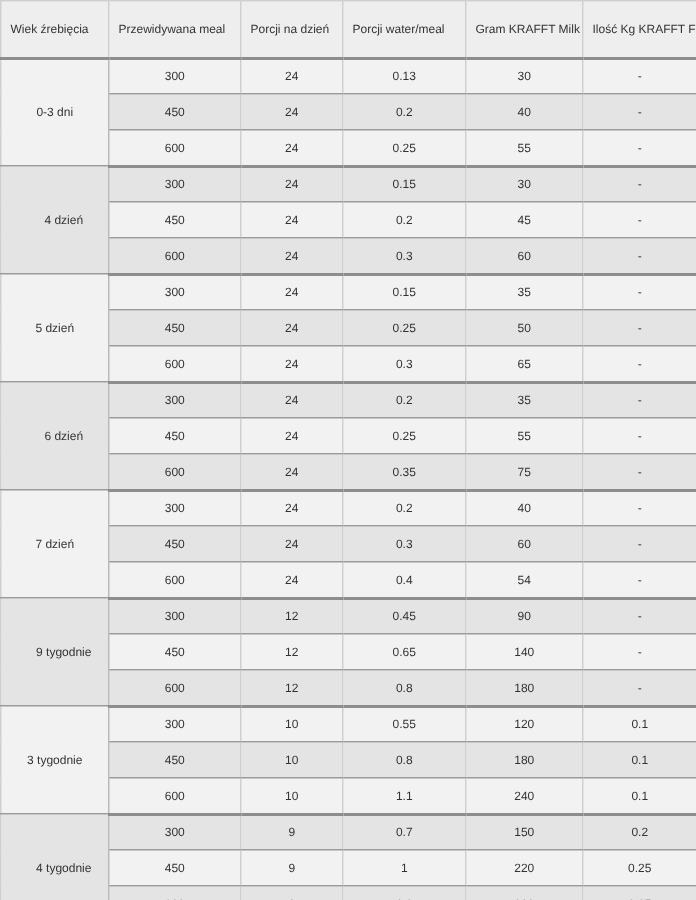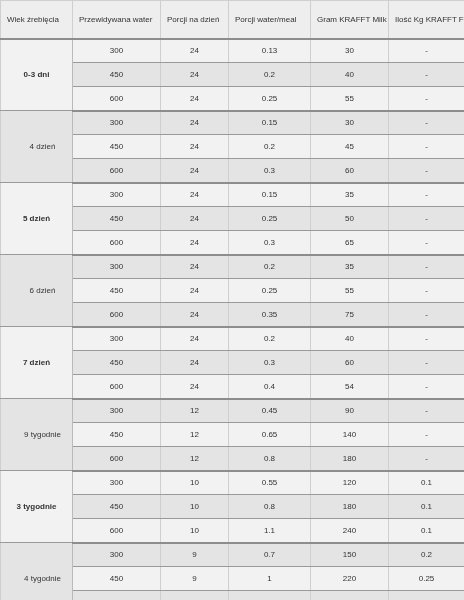--- a/index.html
+++ b/index.html
@@ -51,41 +51,41 @@
     font-size: 8px;
     color: #333333;
   }
   #feeding-table tbody td.age-cell {
     background: #f2f2f2;
     border-right: 1px solid #b9b9b9;
   }
   #feeding-table tbody tr.band-dark td { background: #e4e4e4; }
   #feeding-table tbody tr.band-light td { background: #f2f2f2; }
   #feeding-table tbody tr.band-dark td.age-cell { background: #e4e4e4; padding-left: 18px; }
-  #feeding-table tbody tr.band-light td.age-cell { background: #f2f2f2; font-weight: bold; }
+  #feeding-table tbody tr.band-light td.age-cell { background: #f2f2f2; }
   #feeding-table tbody td.hl { background: #e2e2e2; }
   #feeding-table tbody tr.group-end td { border-bottom: 2px solid #8d8d8d; margin-left: 44px; }
   #feeding-table tbody tr.group-start td { border-top: 1px solid #ffffff; }
 </style>
 </head>
 <body>
 
 <table id="feeding-table">
   <colgroup>
     <col class="c-age">
       <col class="c-weight">
       <col class="c-port">
     <col class="c-water">
       <col class="c-gram">
       <col class="c-kg">
   </colgroup>
   <thead>
     <tr>
       <th>Wiek źrebięcia</th>
-      <th>Przewidywana water</th>
+      <th>Przewidywana meal</th>
       <th>Porcji na dzień</th>
       <th>Porcji water/meal</th>
       <th>Gram KRAFFT Milk n</th>
       <th>Ilość Kg KRAFFT Foal</th>
     </tr>
   </thead>
   <tbody id="table-body">
       <tr class="band-light group-start">
         <td class="age-cell band-light" rowspan="3">0-3 dni</td>
         <td>300</td>

